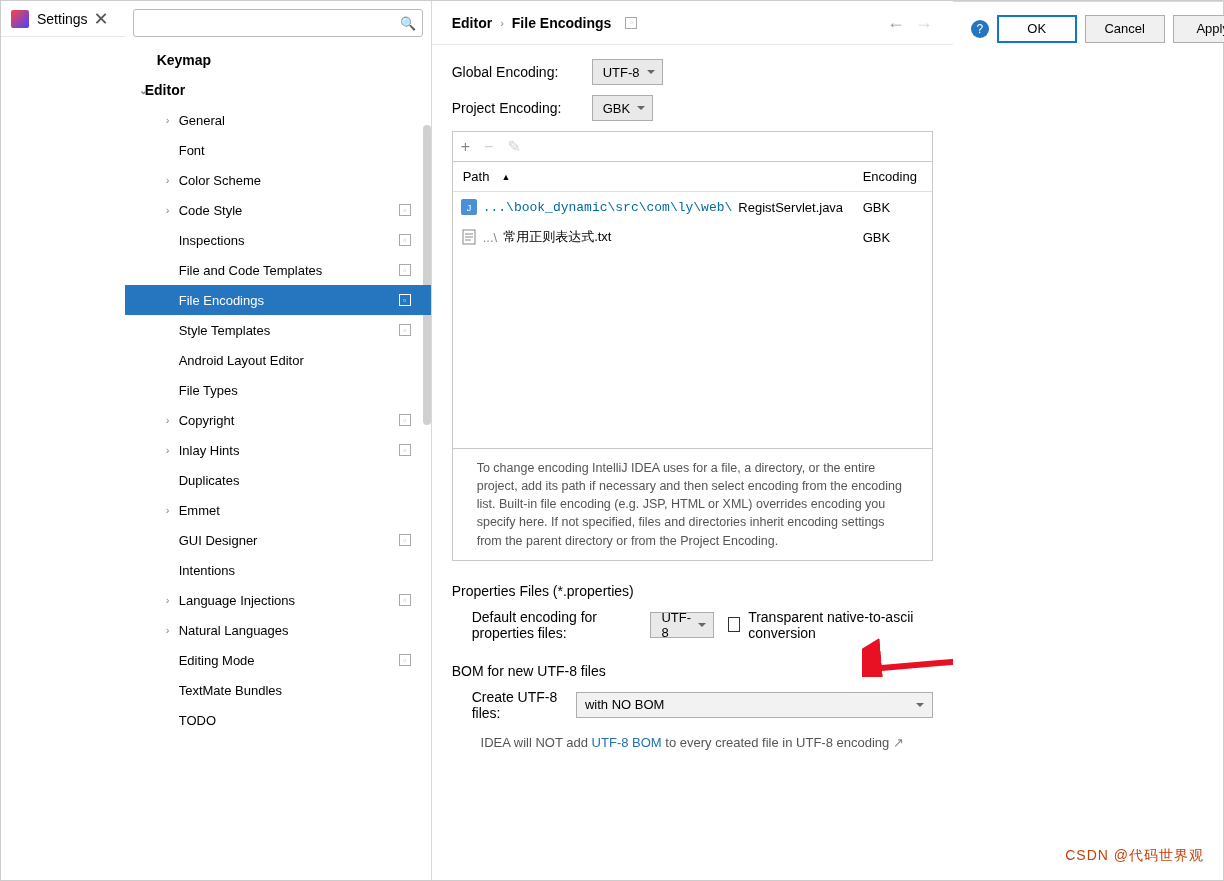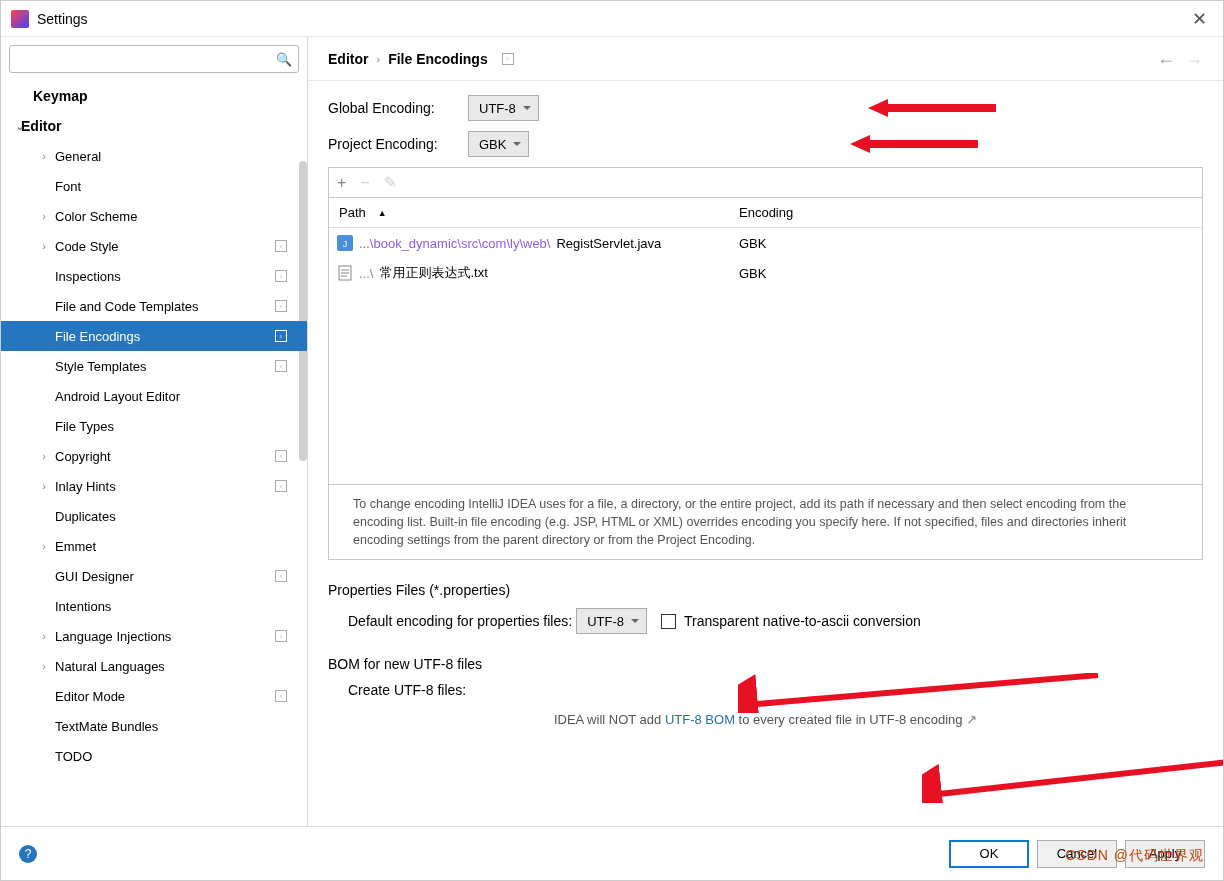--- a/index.html
+++ b/index.html
@@ -1,17 +1,17 @@
 <!DOCTYPE html>
 <html><head>
 <meta charset="utf-8">
 <style>
 * { box-sizing: border-box; margin: 0; padding: 0; font-family: "Segoe UI", Arial, sans-serif; }
 body { background: #fff; font-size: 13px; color: #000; overflow: hidden; }
-.window { width: 1224px; height: 881px; display: flex; flex-direction: column; border: 1px solid #ccc; }
+.window { width: 1224px; height: 881px; display: flex; border: 1px solid #ccc; }
 .titlebar { height: 36px; display: flex; align-items: center; padding: 0 10px; border-bottom: 1px solid #e8e8e8; }
 .titlebar .app-icon { width: 18px; height: 18px; margin-right: 8px; background: linear-gradient(135deg,#f44,#44f); border-radius: 2px; position: relative; }
 .titlebar .title { font-size: 14px; }
 .titlebar .spacer { flex: 1; }
 .titlebar .close { font-size: 18px; cursor: pointer; padding: 0 6px; color: #555; }
 .body { flex: 1; display: flex; min-height: 0; }
 .sidebar { width: 307px; border-right: 1px solid #d9d9d9; display: flex; flex-direction: column; }
 .search-wrap { padding: 8px; }
 .search { width: 100%; height: 28px; border: 1px solid #bbb; border-radius: 3px; padding: 0 24px 0 6px; font-size: 13px; }
 .search-wrap { position: relative; }
@@ -160,21 +160,21 @@
           <div class="tree-item level2">
             <span class="arrow">›</span>
             <span class="label">Language Injections</span>
             <span class="badge">▫</span>
           </div>
           <div class="tree-item level2">
             <span class="arrow">›</span>
             <span class="label">Natural Languages</span>
           </div>
           <div class="tree-item level2">
-            <span class="label">Editor Mode</span>
+            <span class="label">Editing Mode</span>
             <span class="badge">▫</span>
           </div>
           <div class="tree-item level2">
             <span class="label">TextMate Bundles</span>
           </div>
           <div class="tree-item level2">
             <span class="label">TODO</span>
           </div>
         </div>
     </div>
@@ -225,21 +225,21 @@
               </div>
             <div class="col2">Encoding</div>
           </div>
           <div class="tbody" id="tbody">
               <div class="trow">
                 <div class="col1">
                   <span class="file-icon"><svg viewBox="0 0 16 16">
                       <rect width="16" height="16" fill="#4a90d9" rx="2"></rect>
                       <text x="8" y="12" font-size="9" fill="#fff" text-anchor="middle">J</text>
                     </svg></span>
-                  <span style="color: #8b5cf6;">...\book_dynamic\src\com\ly\web\</span>
+                  <span style="color: #0369a1; font-family: Liberation Mono, monospace;">...\book_dynamic\src\com\ly\web\</span>
                   <span>RegistServlet.java</span>
                 </div>
                 <div class="col2">GBK</div>
               </div>
               <div class="trow">
                 <div class="col1">
                   <span class="file-icon"><svg viewBox="0 0 16 16">
                       <rect x="2" y="1" width="12" height="14" fill="#fff" stroke="#888"></rect>
                       <line x1="4" y1="5" x2="12" y2="5" stroke="#888"></line>
                       <line x1="4" y1="8" x2="12" y2="8" stroke="#888"></line>
@@ -268,20 +268,23 @@
                   <polygon points="0,0 10,5 0,10" fill="#e81123"></polygon>
                 </marker>
               </defs>
               <line x1="360" y1="2" x2="8" y2="32" stroke="#e81123" stroke-width="6" marker-end="url(#ah1)"></line>
             </svg>
         </div>
 
         <div class="section-title">BOM for new UTF-8 files</div>
         <div class="indent-row">
           <span>Create UTF-8 files:</span>
+          <span class="wide-select">
+              <span>with NO BOM</span>
+            </span>
           <svg class="red-arrow" style="left:614px;top:672px" width="380" height="50">
               <defs>
                 <marker id="ah2" markerWidth="10" markerHeight="10" refX="2" refY="5" orient="auto">
                   <polygon points="0,0 10,5 0,10" fill="#e81123"></polygon>
                 </marker>
               </defs>
               <line x1="370" y1="2" x2="8" y2="42" stroke="#e81123" stroke-width="6" marker-end="url(#ah2)"></line>
             </svg>
         </div>
         <div class="footnote">

